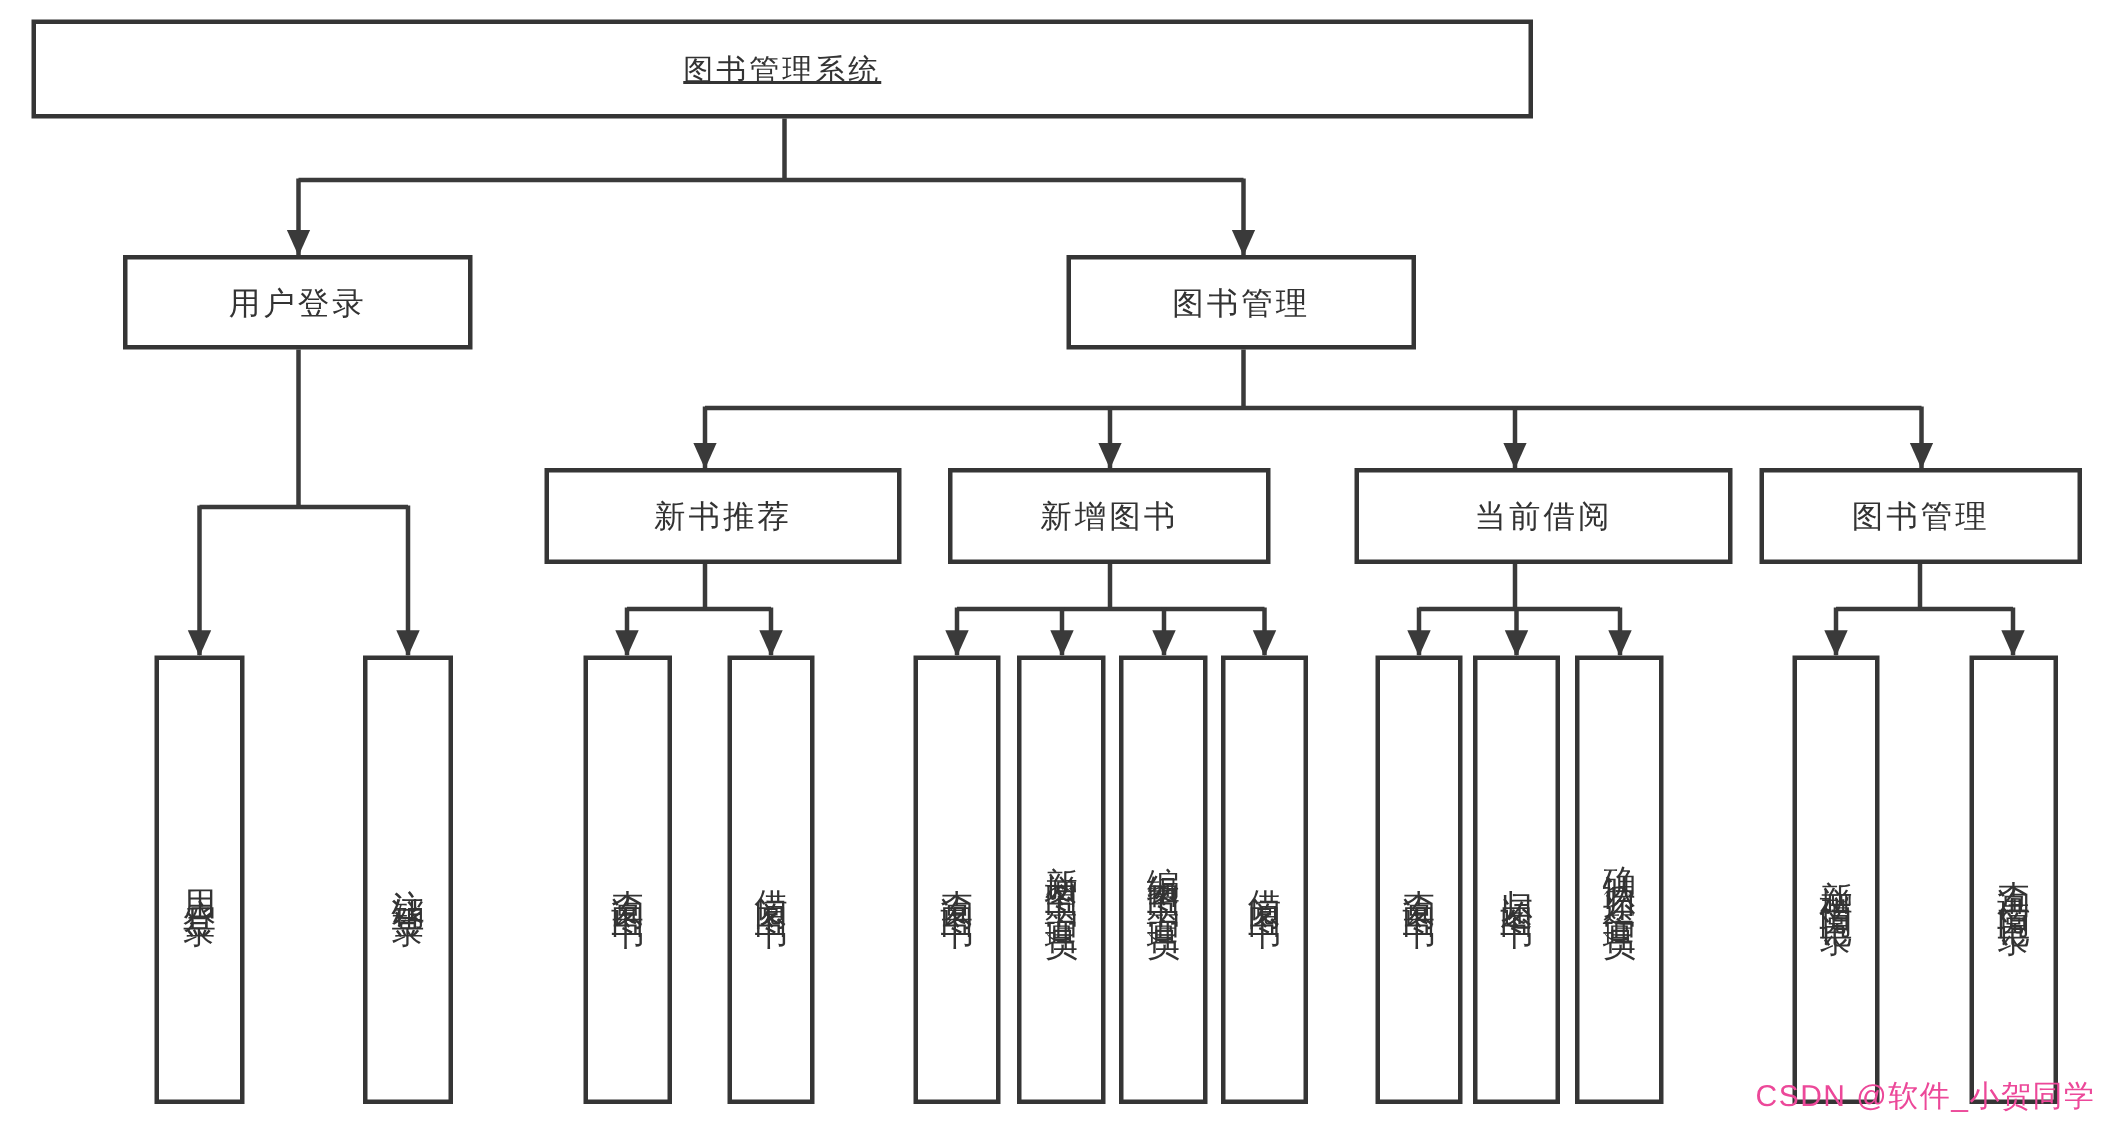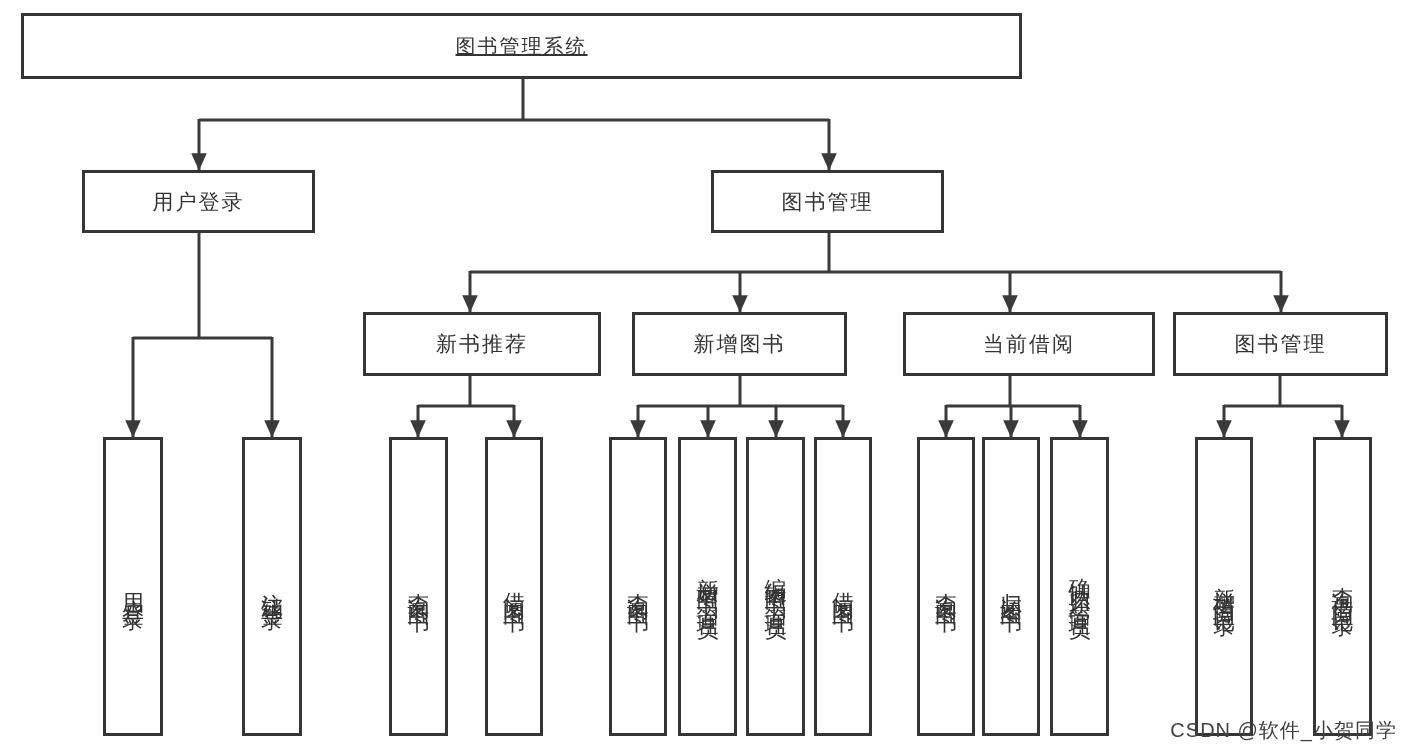--- a/index.html
+++ b/index.html
@@ -48,21 +48,21 @@
   .l-bb-borrow {left:814px;width:58px;}
   .l-cb-q      {left:917px;width:58px;}
   .l-cb-return {left:982px;width:58px;}
   .l-cb-confirm{left:1050px;width:59px;}
   .l-br-add    {left:1195px;width:58px;}
   .l-br-q      {left:1313px;width:59px;}
   #watermark{
     position:absolute;
     right:8px;top:717px;
     font-size:20px;
-    color:#404040;
+    color:#ec4899;
     letter-spacing:1px;
     z-index:5;
     white-space:nowrap;
   }
 </style>
 </head>
 <body>
 
 <div id="canvas">
 

